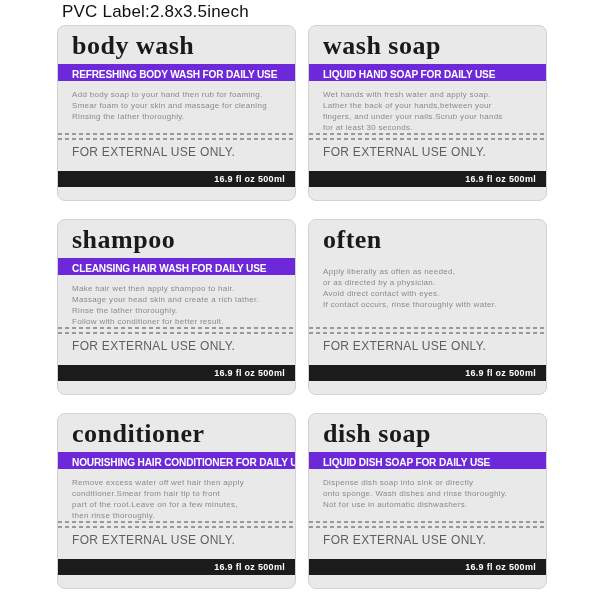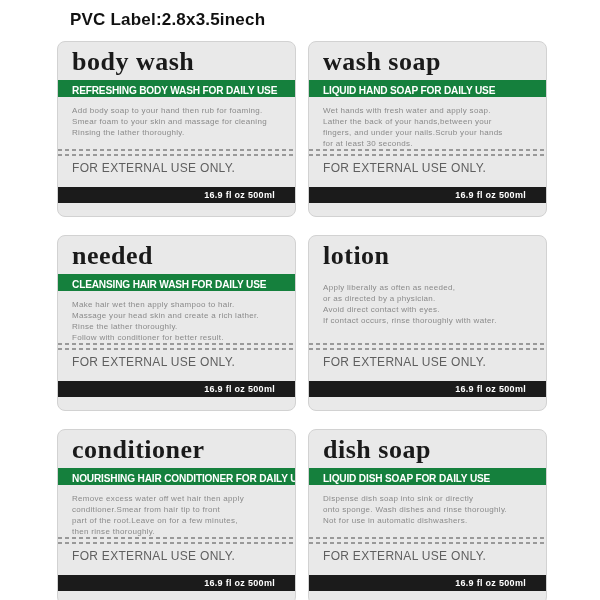--- a/index.html
+++ b/index.html
@@ -10,24 +10,24 @@
     height: 600px;
     overflow: hidden;
     font-family: "Liberation Sans", sans-serif;
   }
   .page {
     width: 600px;
     height: 600px;
     position: relative;
   }
   .page-title {
-    margin: 8px;
+    margin: 0;
     padding: 2px 0 3px 62px;
     font-size: 17px;
-    font-weight: bold;
+    font-weight: normal;
     color: #111111;
     letter-spacing: 0.2px;
     font-family: "Liberation Sans", sans-serif;
   }
   .grid {
     display: grid;
     grid-template-columns: 239px 239px;
     grid-auto-rows: 176px;
     column-gap: 12px;
     row-gap: 18px;
@@ -48,21 +48,21 @@
     font-family: "Liberation Serif", serif;
     font-weight: bold;
     font-size: 26px;
     line-height: 1.1;
     color: #1a1a1a;
     letter-spacing: 0.5px;
     padding: 6px 14px 3px;
     white-space: nowrap;
   }
   .subtitle-bar {
-    background: #15803d;
+    background: #6d28d9;
     height: 17px;
     line-height: 17px;
     padding: 0 0 0 14px;
     overflow: hidden;
     white-space: nowrap;
   }
   .subtitle-bar .subtitle-text {
     display: inline-block;
     color: #ffffff;
     font-weight: bold;
@@ -95,21 +95,21 @@
   }
   .volume-bar {
     flex: none;
     background: #1b1b1b;
     color: #ffffff;
     height: 16px;
     line-height: 16px;
     font-size: 9px;
     font-weight: bold;
     text-align: right;
-    padding: 0 20px;
+    padding: 0 10px;
     letter-spacing: 0.3px;
   }
   .footer-spacer {
     flex: none;
     height: 13px;
   }
 </style>
 </head>
 <body>
 
@@ -139,35 +139,35 @@
 fingers, and under your nails.Scrub your hands
 for at least 30 seconds.</div>
       <div class="dash-row first"></div>
       <div class="dash-row"></div>
       <div class="external-text">FOR EXTERNAL USE ONLY.</div>
       <div class="volume-bar">16.9 fl oz 500ml</div>
       <div class="footer-spacer"></div>
     </div>
 
     <div class="card">
-      <div class="card-title">needed</div>
+      <div class="card-title">shampoo</div>
       <div class="subtitle-bar"><span class="subtitle-text">CLEANSING HAIR WASH FOR DAILY USE</span></div>
       <div class="body-text">Make hair wet then apply shampoo to hair.
 Massage your head skin and create a rich lather.
 Rinse the lather thoroughly.
 Follow with conditioner for better result.</div>
       <div class="dash-row first"></div>
       <div class="dash-row"></div>
       <div class="external-text">FOR EXTERNAL USE ONLY.</div>
       <div class="volume-bar">16.9 fl oz 500ml</div>
       <div class="footer-spacer"></div>
     </div>
 
     <div class="card">
-      <div class="card-title">lotion</div>
+      <div class="card-title">often</div>
       <div class="body-text">Apply liberally as often as needed,
 or as directed by a physician.
 Avoid direct contact with eyes.
 If contact occurs, rinse thoroughly with water.</div>
       <div class="dash-row first"></div>
       <div class="dash-row"></div>
       <div class="external-text">FOR EXTERNAL USE ONLY.</div>
       <div class="volume-bar">16.9 fl oz 500ml</div>
       <div class="footer-spacer"></div>
     </div>

